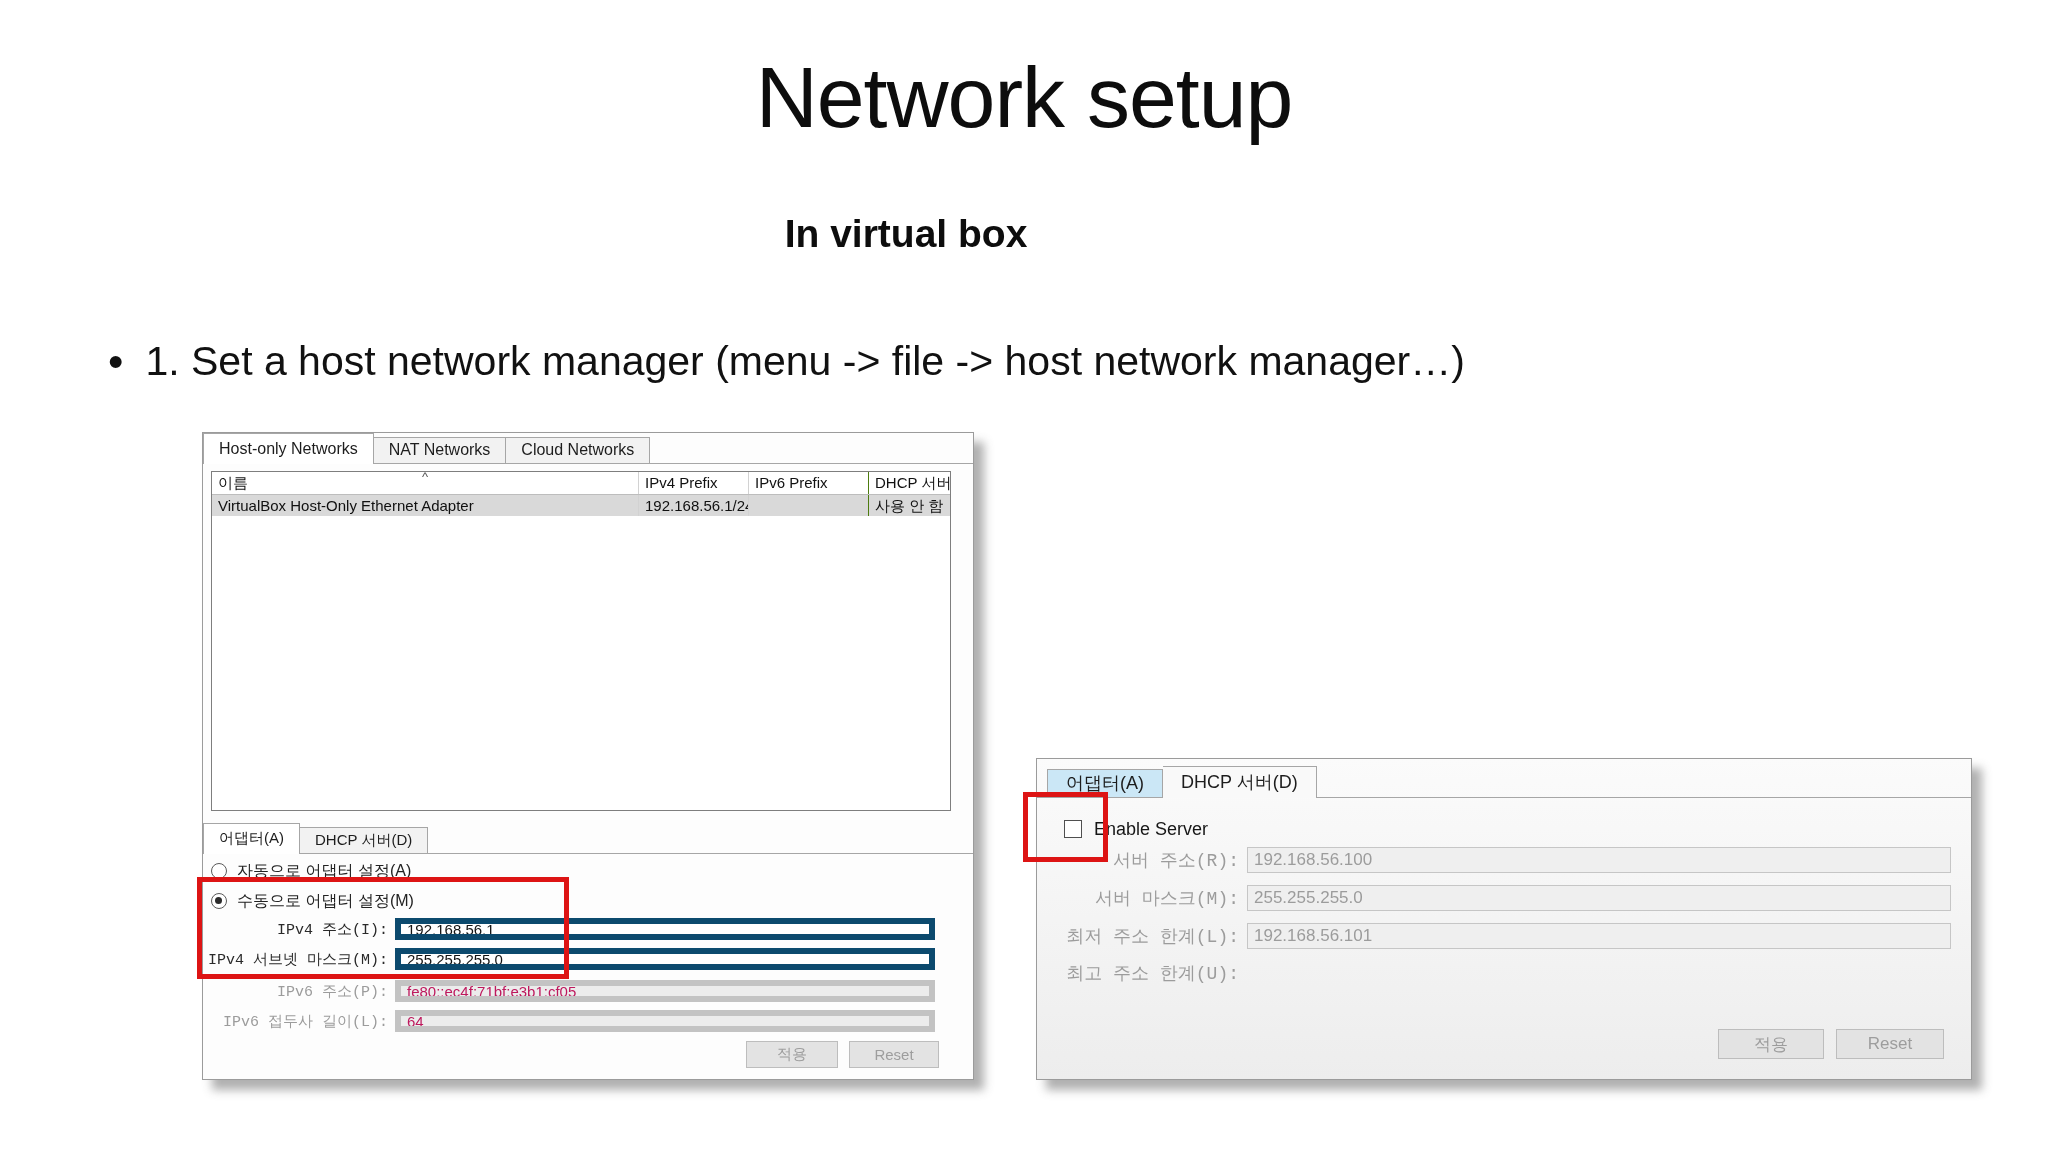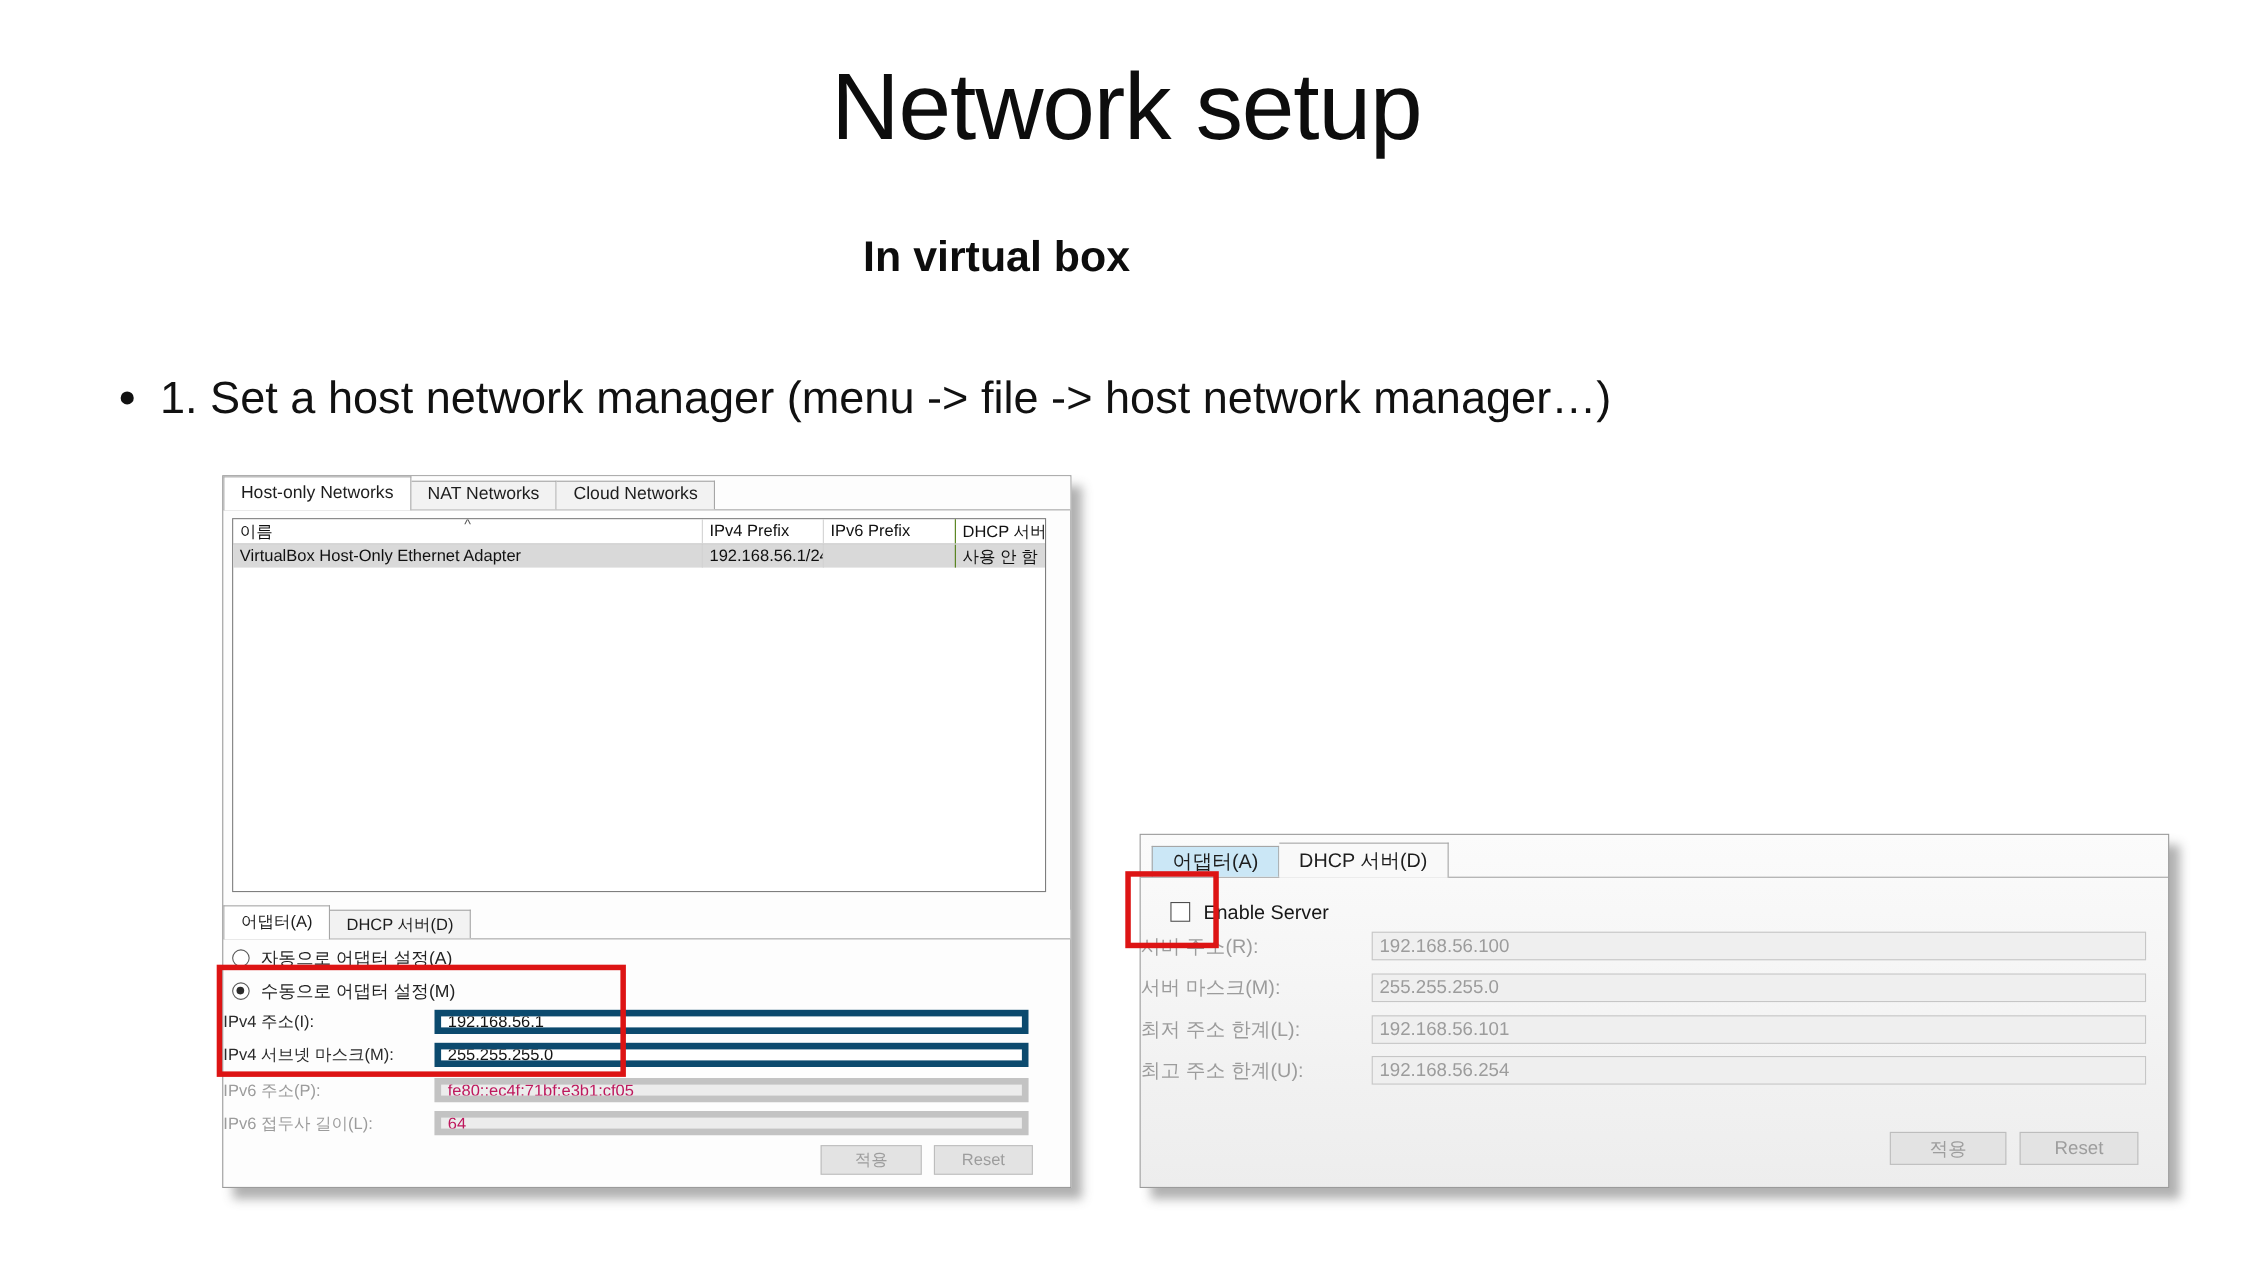--- a/index.html
+++ b/index.html
@@ -50,21 +50,21 @@
 
   .radio-row { position:absolute; left:8px; display:flex; align-items:center;
                font-size:16px; color:#222; height:24px; }
   .radio { width:16px; height:16px; border:1.5px solid #5a5a5a; border-radius:50%;
            margin-right:10px; background:#fff; position:relative; flex:none; }
   .radio.checked::after { content:""; position:absolute; left:3px; top:3px;
                           width:7px; height:7px; border-radius:50%; background:#2b2b2b; }
 
   .field-row { position:absolute; left:0; height:24px; display:flex; align-items:center;
                font-size:15px; }
-  .field-row .flabel { width:192px; text-align:left; padding-right:7px; color:#2a2a2a; }
+  .field-row .flabel { width:192px; text-align:right; padding-right:7px; color:#2a2a2a;font-family:Liberation Mono, monospace; }
   .field-row .finput { width:540px; height:22px; border:6px solid #0c4a6e; background:#fff;
                        color:#141414; padding:0 6px; display:flex; align-items:center;
                        white-space:nowrap; overflow:hidden; }
   .field-row.disabled .flabel { color:#9c9c9c; }
   .field-row.disabled .finput { border-color:#c3c3c3; background:#ececec; color:#be185d; }
 
   .btn { position:absolute; height:27px; background:#e3e3e3; border:1px solid #bdbdbd;
          color:#9d9d9d; font-size:15px; display:flex; align-items:center; justify-content:center; }
 
   .redbox { position:absolute; border:5px solid #dd1414; background:transparent; z-index:5; }
@@ -183,21 +183,20 @@
     <div class="field-row" style="top:125px;">
       <div class="flabel">서버 마스크(M):</div>
       <div class="finput">255.255.255.0</div>
     </div>
     <div class="field-row" style="top:163px;">
       <div class="flabel">최저 주소 한계(L):</div>
       <div class="finput">192.168.56.101</div>
     </div>
     <div class="field-row" style="top:200px;">
       <div class="flabel">최고 주소 한계(U):</div>
-      <div class="finput">192.168.56.254</div>
     </div>
 
     <div class="btn" style="left:681px; top:270px; width:106px;">적용</div>
     <div class="btn" style="left:799px; top:270px; width:108px;">Reset</div>
 
     <div class="redbox" style="left:-14px; top:33px; width:85px; height:70px;"></div>
   </div>
 
 </div>
 

